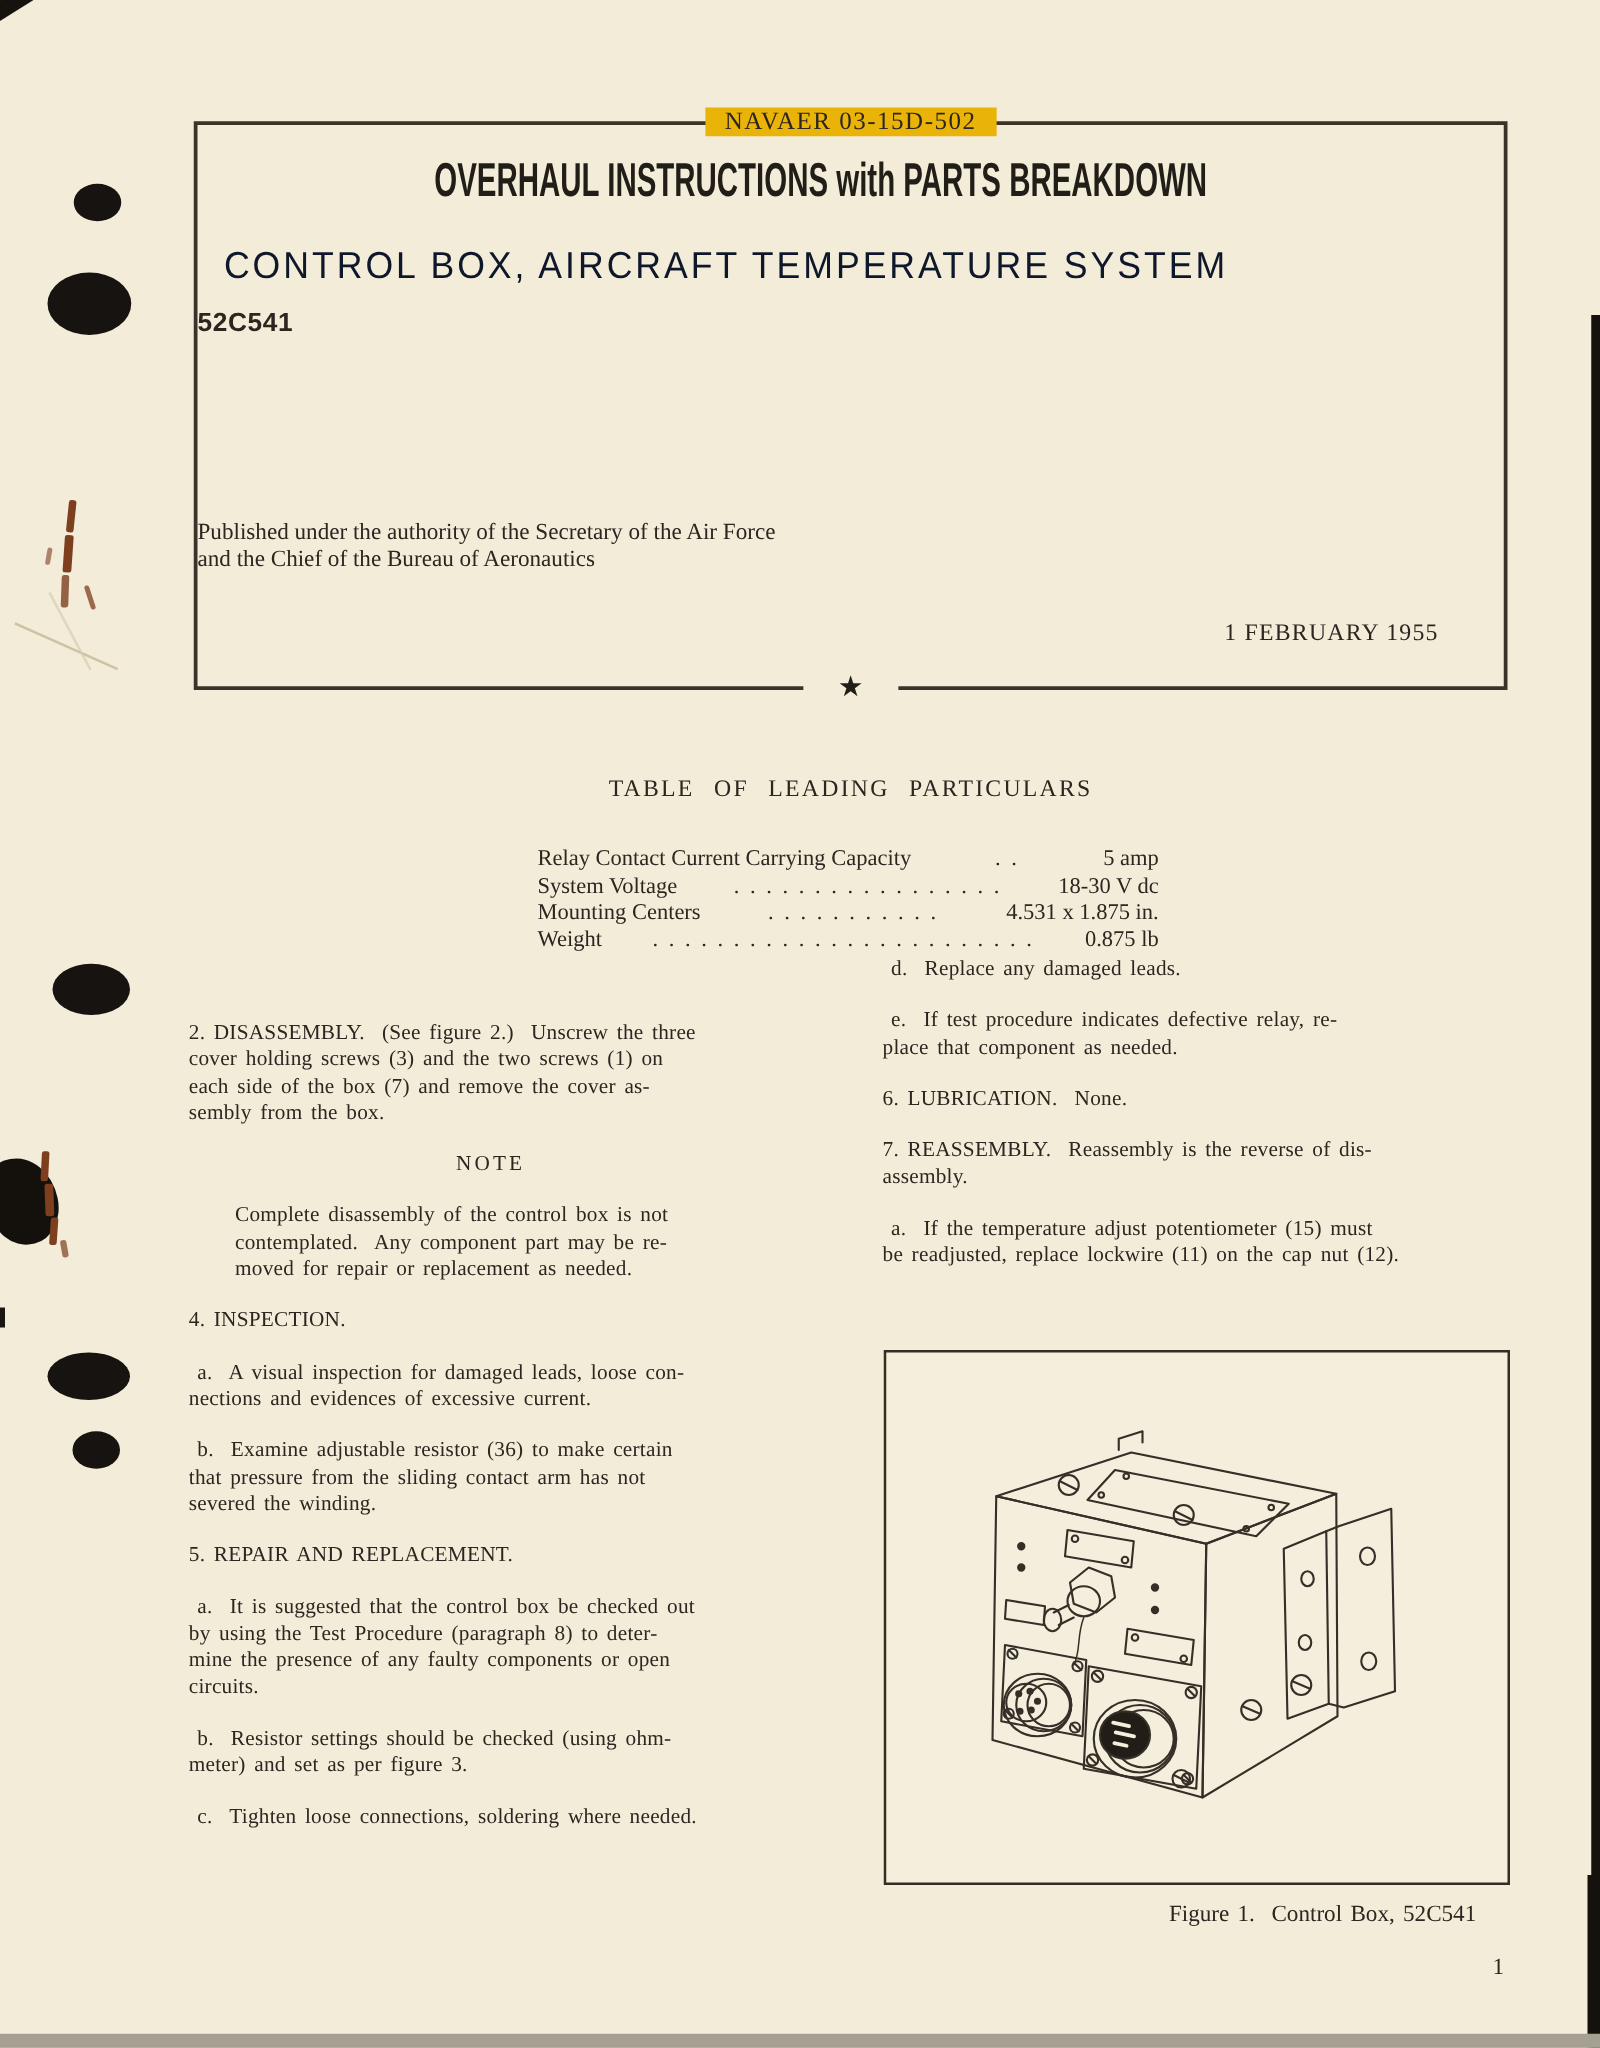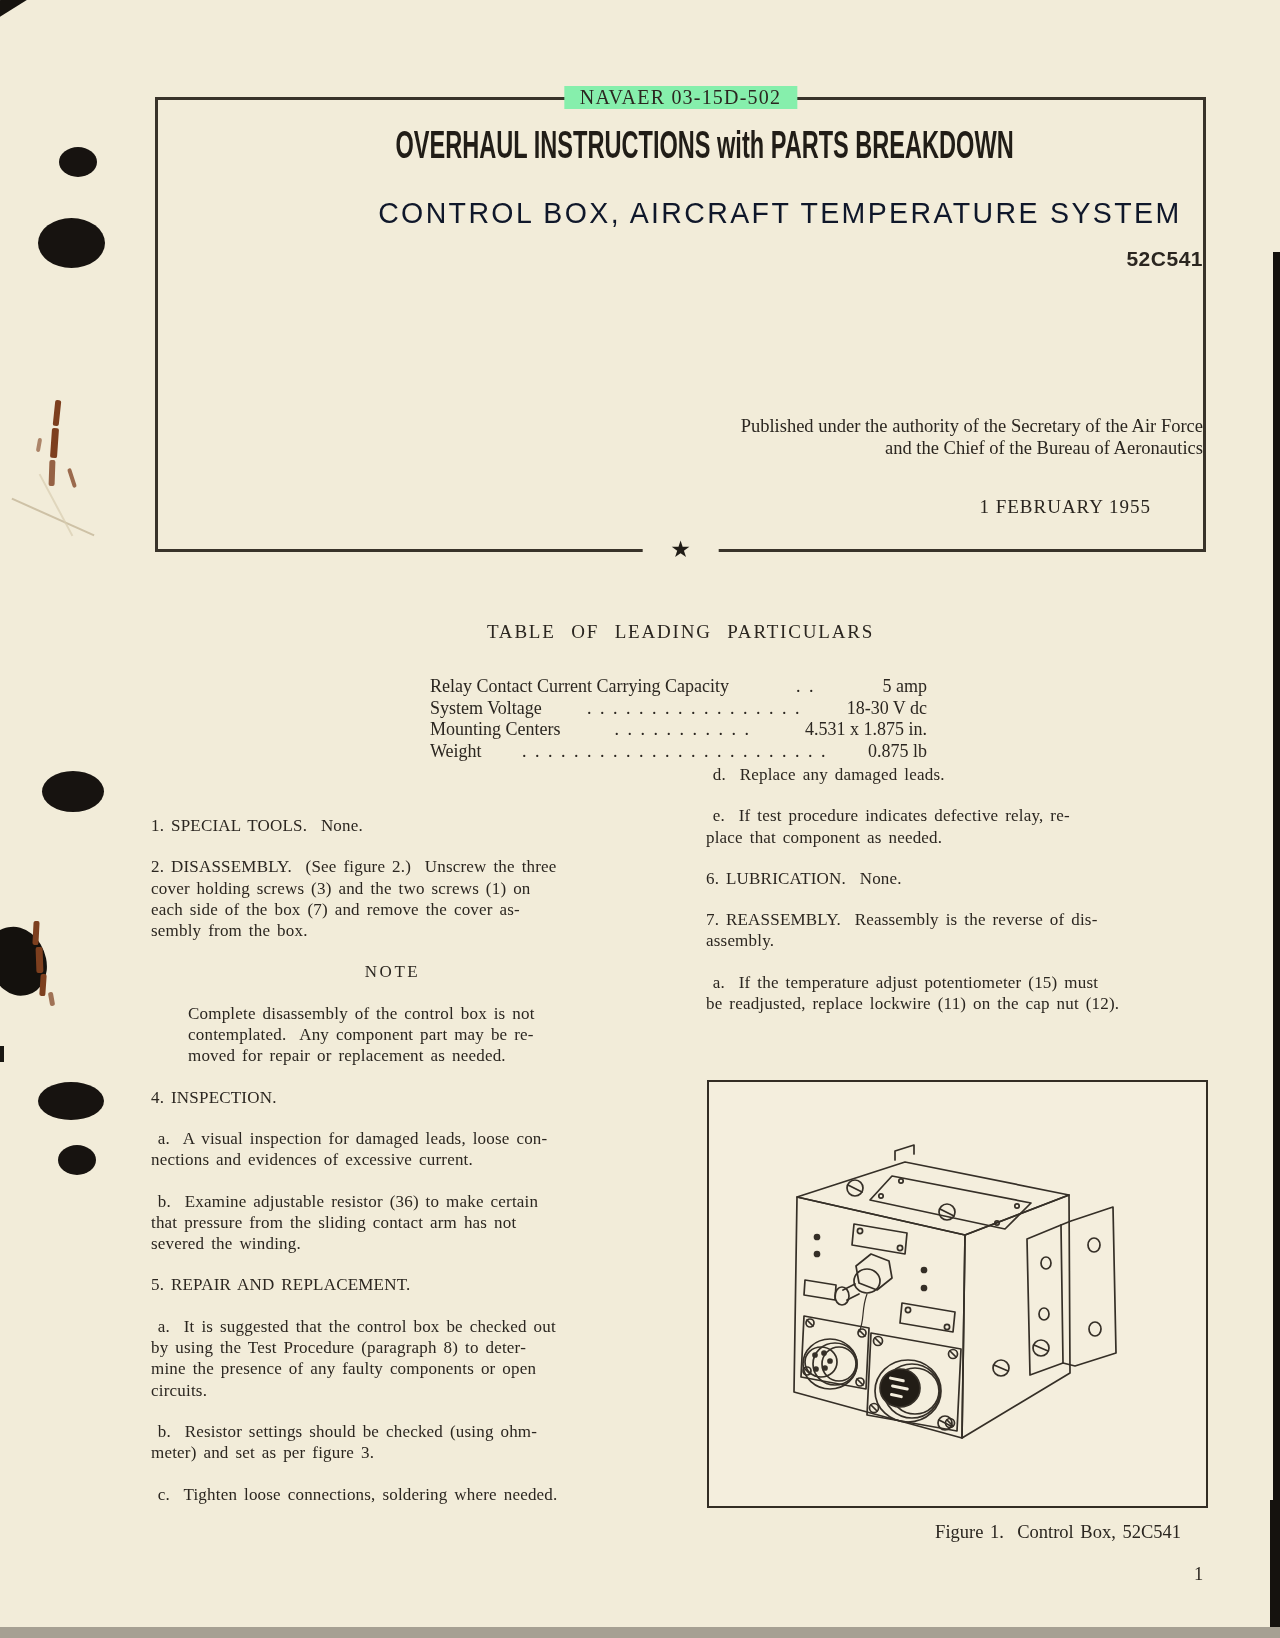--- a/index.html
+++ b/index.html
@@ -2,22 +2,22 @@
 <html><head>
 <meta charset="utf-8">
 <style>
   html,body{margin:0;padding:0;background:#8a857a;}
   .page{position:relative;width:1280px;height:1638px;background:#f2ecd9;overflow:hidden;
         font-family:"Liberation Serif", serif;color:#2b2620;}
   
   .hbox{position:absolute;left:155px;top:97px;width:1051px;height:455px;box-sizing:border-box;
         border:3px solid #39332a;}
   .doc-number{position:absolute;top:-14px;left:50%;transform:translateX(-50%);
-        background:#86efac;padding:0 16px;font-size:20px;letter-spacing:1.2px;white-space:nowrap;}
-  .h-center{position:absolute;left:0;right:0;text-align:right;white-space:nowrap;}
+        background:#eab308;padding:0 16px;font-size:20px;letter-spacing:1.2px;white-space:nowrap;}
+  .h-center{position:absolute;left:0;right:0;text-align:left;white-space:nowrap;}
   .title1{top:24px;font-family:"Liberation Sans", sans-serif;font-weight:700;font-size:38px;color:#211d17;}
   .title1 span{display:inline-block;transform:scaleX(.62);}
   .title2{top:96px;font-family:"Liberation Sans", sans-serif;font-weight:400;font-size:30px;
           letter-spacing:2.5px;color:#0f172a;}
   .title2 span{display:inline-block;transform:scaleX(.95);}
   .pnum{top:147px;font-family:"Liberation Sans", sans-serif;font-weight:700;font-size:21px;letter-spacing:.5px;}
   .vapor{top:186px;font-family:"Liberation Sans", sans-serif;font-weight:700;font-size:22px;letter-spacing:1px;}
   .vapor span{display:inline-block;transform:scaleX(.8);}
   .authority{top:316px;font-size:18.5px;line-height:21.5px;white-space:pre;}
   .date{position:absolute;top:396px;right:52px;font-size:19px;letter-spacing:1px;margin-left:44px;}
@@ -83,21 +83,20 @@
       <span class="pl-value">4.531 x 1.875 in.</span>
     </div>
     <div class="pl-row">
       <span class="pl-label">Weight</span>
       <span class="pl-dots">. . . . . . . . . . . . . . . . . . . . . . . .</span>
       <span class="pl-value">0.875 lb</span>
     </div>
   </div>
 
   <div class="body-col col-left">
-    <div class="para">1. SPECIAL TOOLS.  None.</div>
     <div class="para">2. DISASSEMBLY.  (See figure 2.)  Unscrew the three
 cover holding screws (3) and the two screws (1) on
 each side of the box (7) and remove the cover as-
 sembly from the box.</div>
     <div class="para note-title">NOTE</div>
     <div class="para note-body">Complete disassembly of the control box is not
 contemplated.  Any component part may be re-
 moved for repair or replacement as needed.</div>
     <div class="para">4. INSPECTION.</div>
     <div class="para"> a.  A visual inspection for damaged leads, loose con-

